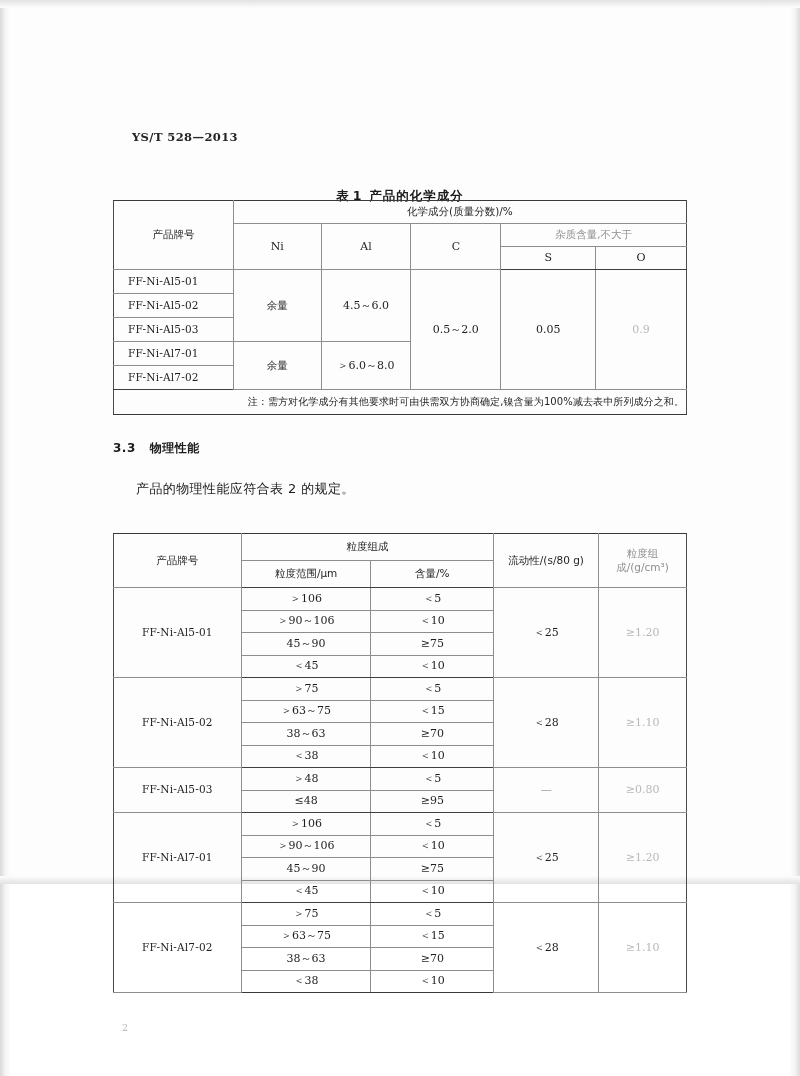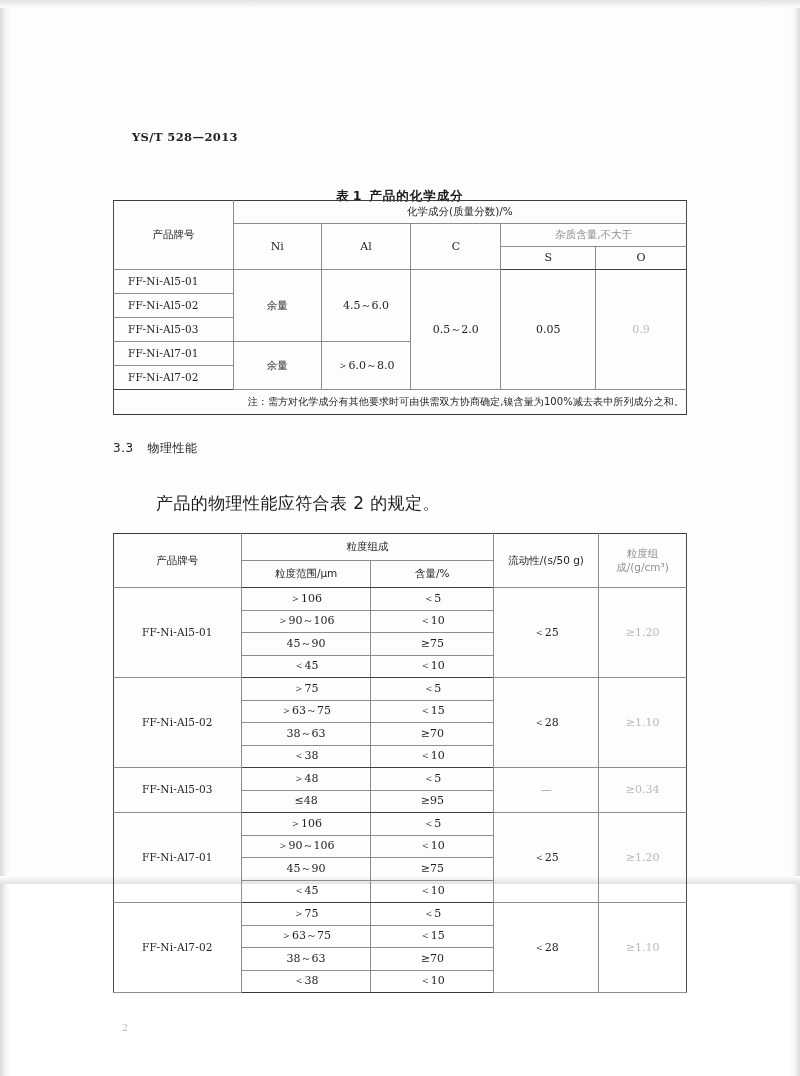--- a/index.html
+++ b/index.html
@@ -204,39 +204,39 @@
       <tr>
         <td class="brand brandcell outer-left thick-under">FF-Ni-Al7-02</td>
       </tr>
 
       <tr>
         <td class="cjk note outer-left outer-right outer-bottom" colspan="6">注：需方对化学成分有其他要求时可由供需双方协商确定,镍含量为100%减去表中所列成分之和。</td>
       </tr>
     </tbody>
   </table>
 
-  <div style="position:absolute; left:113px; top:440px; font-size:12px; font-weight:normal; letter-spacing:.5px;">
+  <div style="position:absolute; left:113px; top:440px; font-size:12px; font-weight:bold; letter-spacing:.5px;">
     <span>3.3</span><span style="display:inline-block;width:14px"></span><span>物理性能</span>
   </div>
-  <div style="position:absolute; left:136px; top:492px; font-size:17px; letter-spacing:.4px;margin-left:20px;">产品的物理性能应符合表 2 的规定。</div>
+  <div style="position:absolute; left:136px; top:480px; font-size:13px; letter-spacing:.4px;">产品的物理性能应符合表 2 的规定。</div>
 
 
   <table class="std" id="table2">
     <colgroup>
       <col style="width:128px">
       <col style="width:130px">
       <col style="width:123px">
       <col style="width:105px">
       <col style="width:88px">
     </colgroup>
     <tbody>
       <tr>
         <td class="cjk hdr outer-top outer-left" rowspan="2">产品牌号</td>
         <td class="cjk hdr outer-top" colspan="2">粒度组成</td>
-        <td class="cjk hdr outer-top" rowspan="2">流动性/(s/50 g)</td>
+        <td class="cjk hdr outer-top" rowspan="2">流动性/(s/80 g)</td>
         <td class="cjk hdr outer-top outer-right faded-soft" rowspan="2">粒度组成/(g/cm³)</td>
       </tr>
       <tr>
         <td class="cjk hdr thick-under">粒度范围/μm</td>
         <td class="cjk hdr thick-under">含量/%</td>
       </tr>
 
       <tr>
         <td class="brand brandcell outer-left" rowspan="4">FF-Ni-Al5-01</td>
         <td class="sym">＞106</td>
@@ -275,21 +275,21 @@
       <tr>
         <td class="sym thick-under">＜38</td>
         <td class="sym thick-under">＜10</td>
       </tr>
 
       <tr>
         <td class="brand brandcell outer-left" rowspan="2">FF-Ni-Al5-03</td>
         <td class="sym">＞48</td>
         <td class="sym">＜5</td>
         <td class="sym faded-mid" rowspan="2">—</td>
-        <td class="sym faded outer-right" rowspan="2">≥0.34</td>
+        <td class="sym faded outer-right" rowspan="2">≥0.80</td>
       </tr>
       <tr>
         <td class="sym thick-under">≤48</td>
         <td class="sym thick-under">≥95</td>
       </tr>
 
       <tr>
         <td class="brand brandcell outer-left" rowspan="4">FF-Ni-Al7-01</td>
         <td class="sym">＞106</td>
         <td class="sym">＜5</td>

